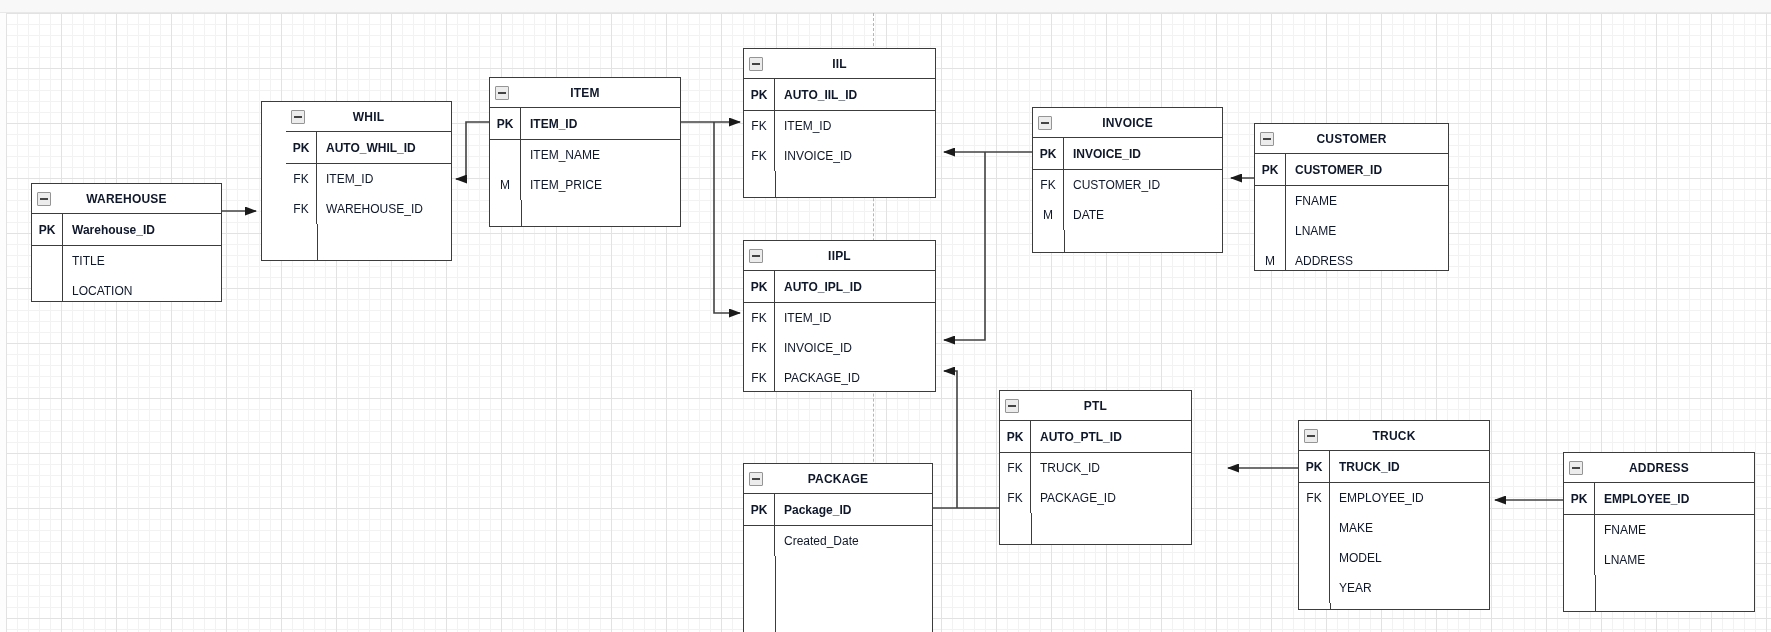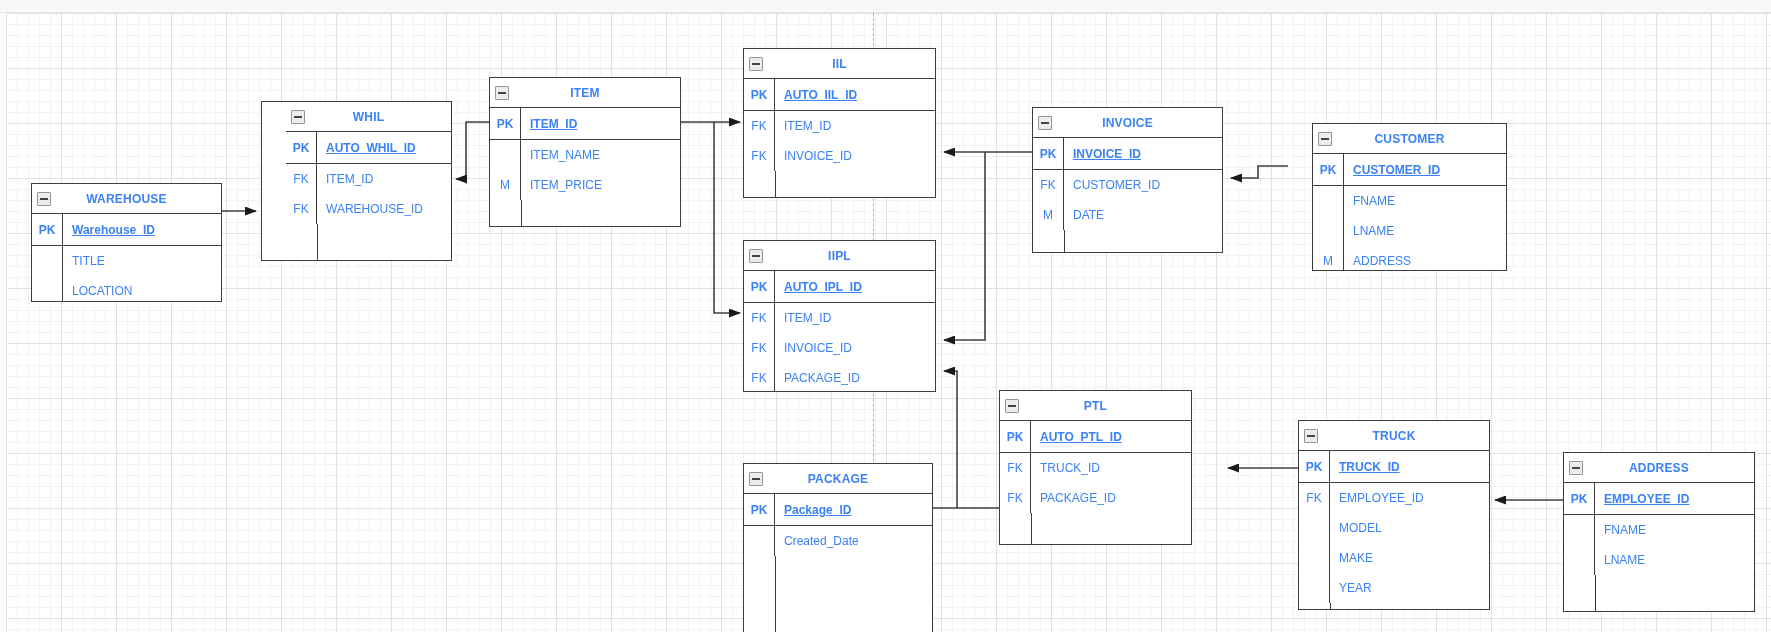--- a/index.html
+++ b/index.html
@@ -28,21 +28,21 @@
   .page-divider{
     position:absolute;top:13px;bottom:0;width:0;
     border-left:1px dashed #b5b5b5;
   }
   #connector-layer{position:absolute;left:0;top:0;pointer-events:none;}
   #connector-layer path{pointer-events:stroke;}
 
   .er-table{
     position:absolute;background:#ffffff;border:1px solid #3c3c3c;
     box-sizing:border-box;display:flex;flex-direction:column;overflow:hidden;
-    color:#3b82f6;
+    color:#0f172a;
   }
   .er-header{
     position:relative;height:30px;flex:0 0 30px;border-bottom:1px solid #3c3c3c;
     display:flex;align-items:center;justify-content:center;
     font-size:12px;font-weight:bold;letter-spacing:.2px;box-sizing:border-box;
   }
   .collapse-btn{
     position:absolute;left:5px;top:50%;transform:translateY(-50%);
     width:14px;height:14px;background:#ececec;border:1px solid #959595;
     box-sizing:border-box;display:flex;align-items:center;justify-content:center;
@@ -52,21 +52,21 @@
   .er-body{flex:1;display:flex;flex-direction:column;}
   .er-row{display:flex;align-items:center;box-sizing:border-box;font-size:12px;}
   .er-row .cell{display:flex;align-items:center;height:100%;box-sizing:border-box;}
   .er-row .key{
     flex:0 0 31px;width:31px;justify-content:center;
     border-right:1px solid #3c3c3c;
   }
   .er-row .name{flex:1;padding-left:9px;}
   .pk-row{height:32px;flex:0 0 32px;border-bottom:1px solid #3c3c3c;}
   .pk-row .key{font-weight:bold;}
-  .pk-row .name{font-weight:bold;text-decoration:underline;}
+  .pk-row .name{font-weight:bold;}
   .attr-row{height:30px;flex:0 0 30px;}
   .er-filler{flex:1 1 auto;display:flex;}
   .er-filler .key{flex:0 0 31px;border-right:1px solid #3c3c3c;}
 </style>
 </head>
 <body>
 
 <div class="topbar"></div>
 <div class="left-margin"></div>
 <div class="grid"></div>
@@ -247,21 +247,21 @@
         <div class="er-row attr-row">
     <span class="cell key">M</span>
     <span class="cell name">DATE</span>
   </div>
         <div class="er-filler">
         <span class="key"></span>
           <span class="rest"></span>
       </div>
     </div>
   </div>
-    <div class="er-table" style="left: 1312px; top: 123px; width: 195px; height: 148px;">
+    <div class="er-table" style="left: 1254px; top: 123px; width: 195px; height: 148px;">
     <div class="er-header">
       <span class="collapse-btn">
           <span class="minus"></span>
         </span>
       <span class="er-title">CUSTOMER</span>
     </div>
     <div class="er-body">
       <div class="er-row pk-row">
         <span class="cell key">PK</span>
         <span class="cell name">CUSTOMER_ID</span>
@@ -343,28 +343,28 @@
       <div class="er-row pk-row">
         <span class="cell key">PK</span>
         <span class="cell name">TRUCK_ID</span>
       </div>
       <div class="er-row attr-row">
     <span class="cell key">FK</span>
     <span class="cell name">EMPLOYEE_ID</span>
   </div>
         <div class="er-row attr-row">
     <span class="cell key"></span>
+    <span class="cell name">MAKE</span>
+  </div>
+        <div class="er-row attr-row">
+    <span class="cell key"></span>
     <span class="cell name">MODEL</span>
   </div>
         <div class="er-row attr-row">
     <span class="cell key"></span>
-    <span class="cell name">MAKE</span>
-  </div>
-        <div class="er-row attr-row">
-    <span class="cell key"></span>
     <span class="cell name">YEAR</span>
   </div>
         <div class="er-filler">
         <span class="key"></span>
           <span class="rest"></span>
       </div>
     </div>
   </div>
     <div class="er-table" style="left: 1563px; top: 452px; width: 192px; height: 160px;">
     <div class="er-header">

